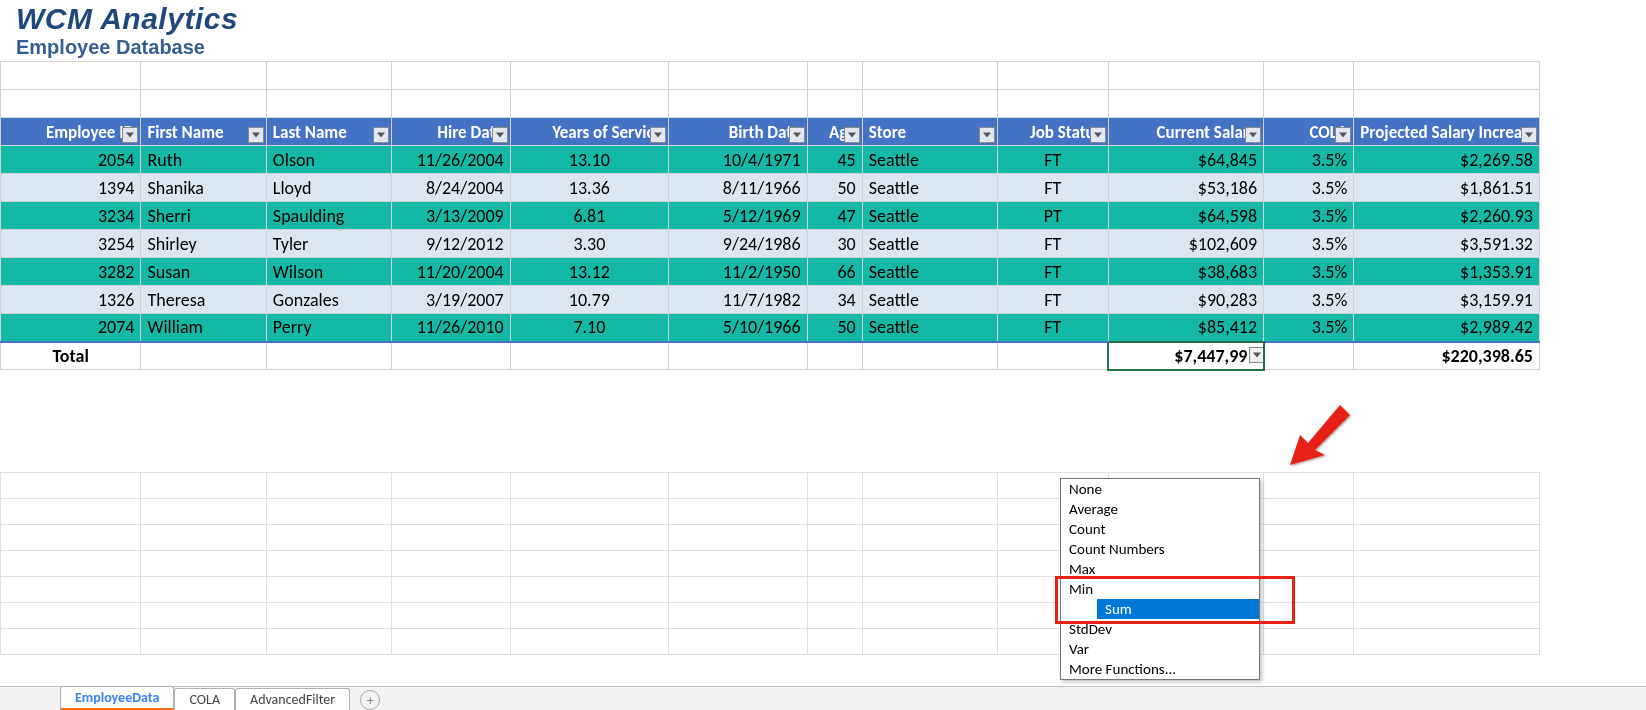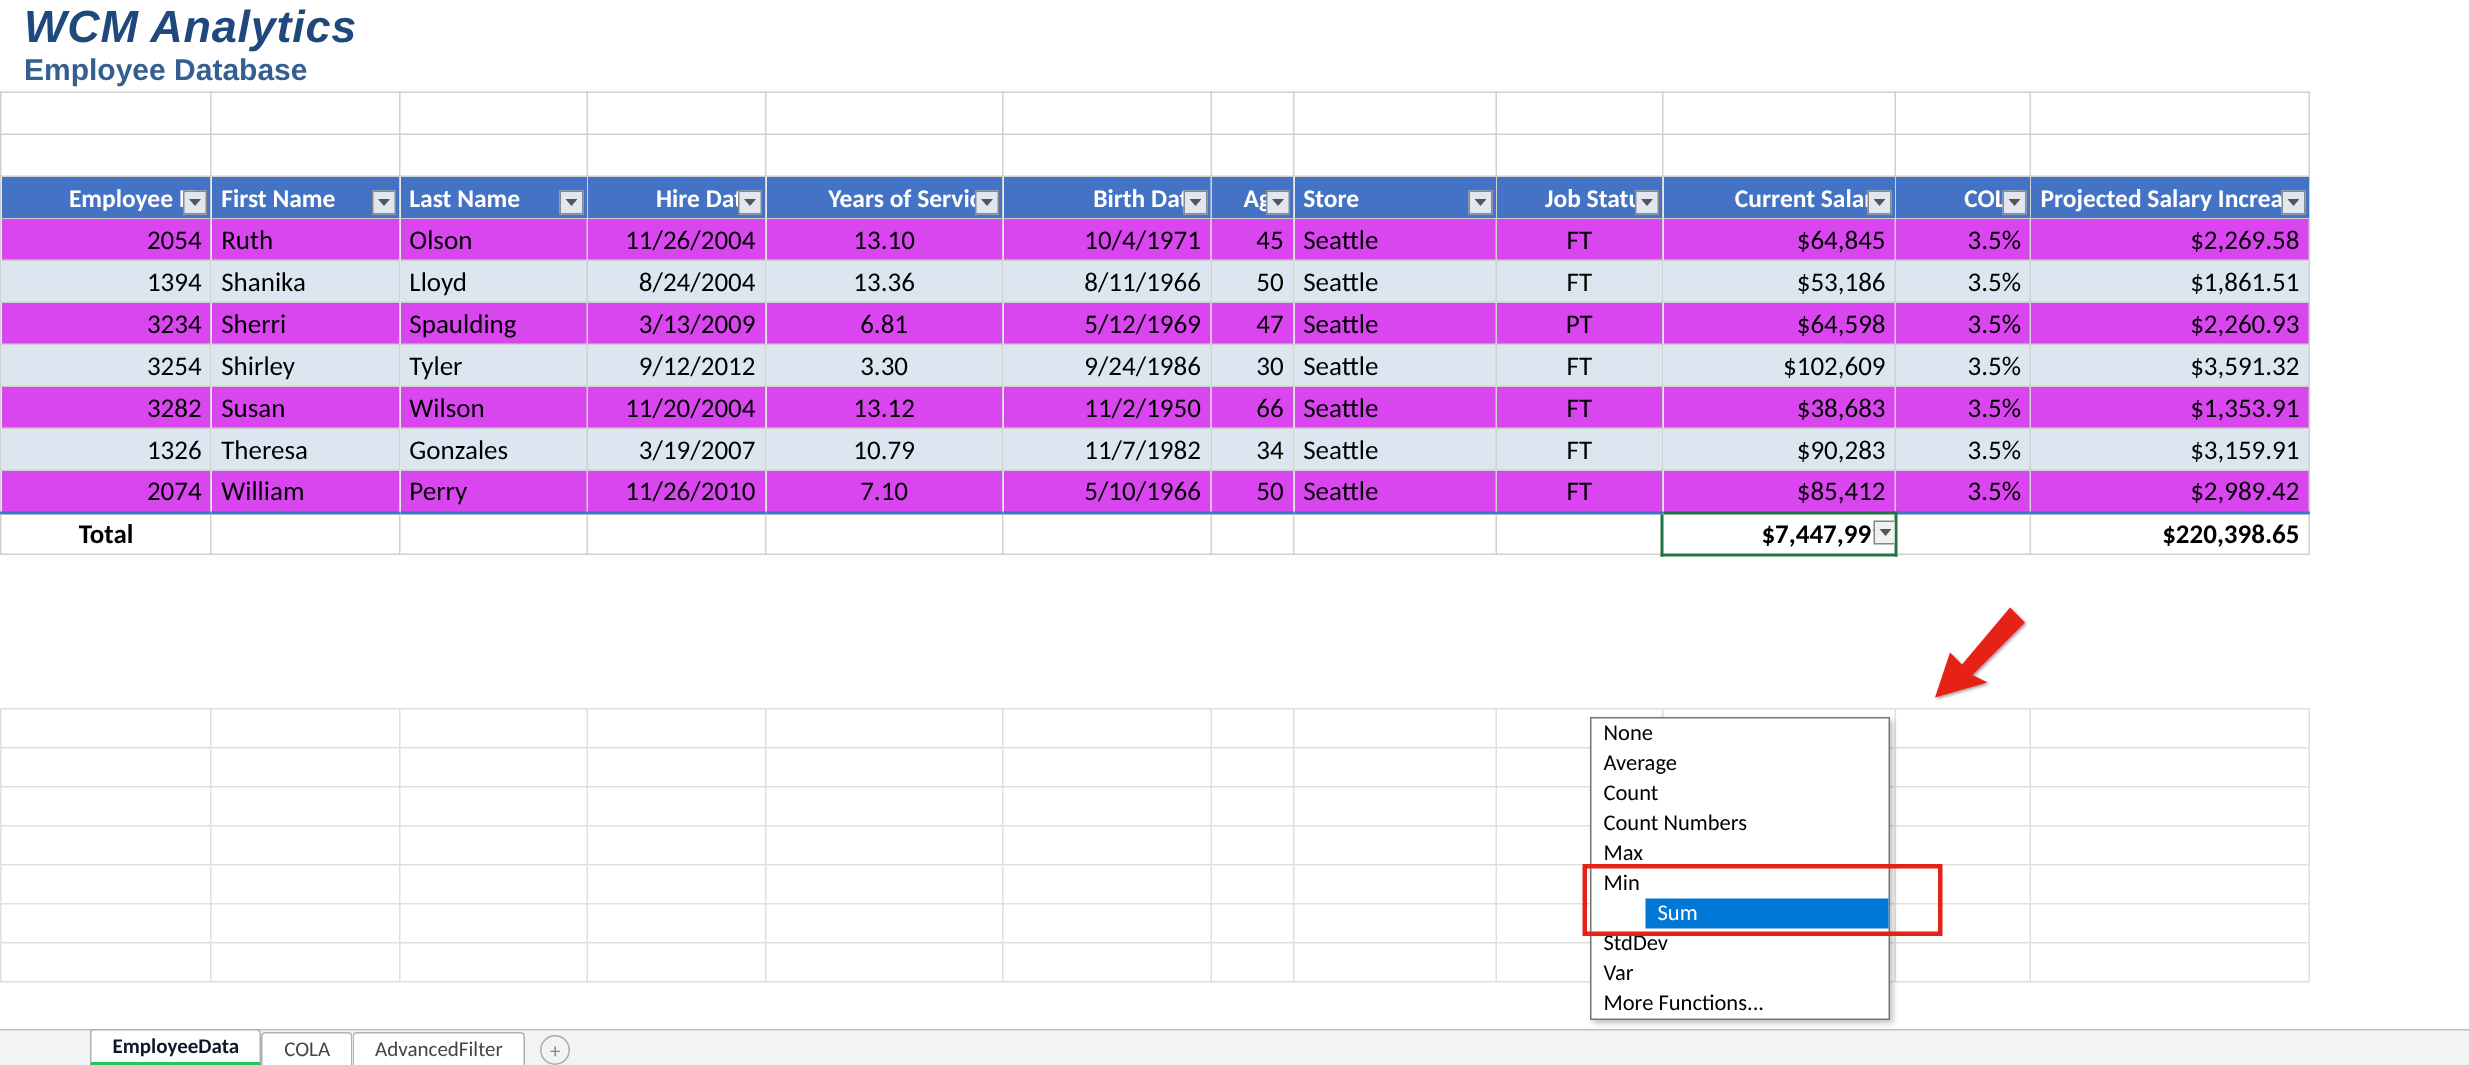--- a/index.html
+++ b/index.html
@@ -75,21 +75,21 @@
 .col-bd { width: 138px; }
 .col-age { width: 55px; }
 .col-store { width: 135px; }
 .col-js { width: 110px; }
 .col-cs { width: 155px; }
 .col-cola { width: 90px; }
 .col-psi { width: 185px; }
 td.num { text-align: right; }
 td.center { text-align: center; margin-top: 12px; }
 tr.even td { background: #dce6f1; }
-tr.odd td { background: #d946ef; }
+tr.odd td { background: #14b8a6; }
 tr.total td {
   font-weight: bold;
   border-top: 2px solid #4472c4;
 }
 .total-sum-cell {
   position: relative;
   border: 2px solid #217346 !important;
 }
 .dd-btn {
   position: absolute;
@@ -160,23 +160,23 @@
   border: 1px solid #b0b0b0;
   border-bottom: none;
   background: #fff;
   margin-right: 0;
   border-top-left-radius: 3px;
   border-top-right-radius: 3px;
   color: #444;
 }
 .sheet-tabs .tab.active {
   font-weight: bold;
-  color: #0f172a;
+  color: #3b82f6;
   background: #fff;
-  border-bottom: 2px solid #22c55e;
+  border-bottom: 2px solid #f97316;
 }
 .sheet-tabs .newtab {
   margin-left: 10px;
   width: 20px;
   height: 20px;
   border: 1px solid #aaa;
   border-radius: 50%;
   display: flex;
   align-items: center;
   justify-content: center;

